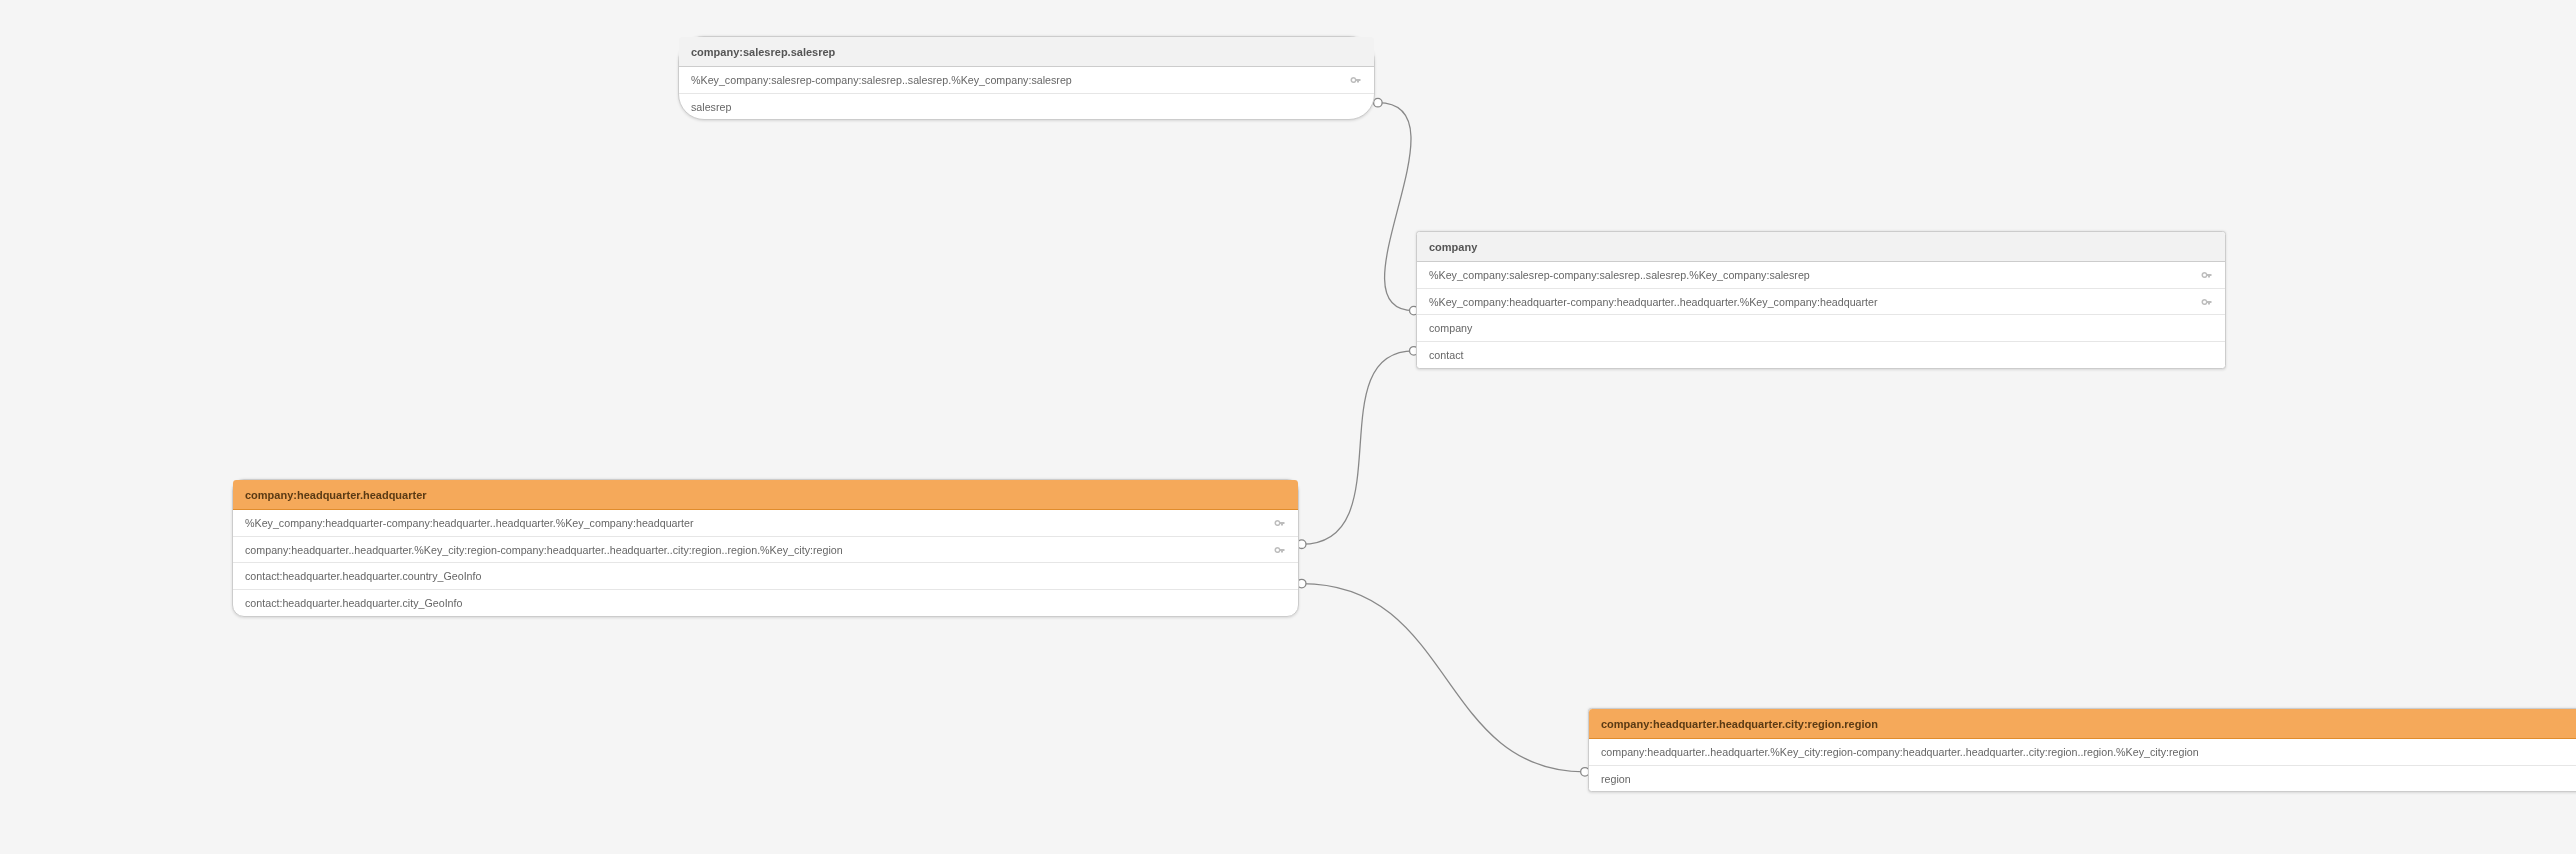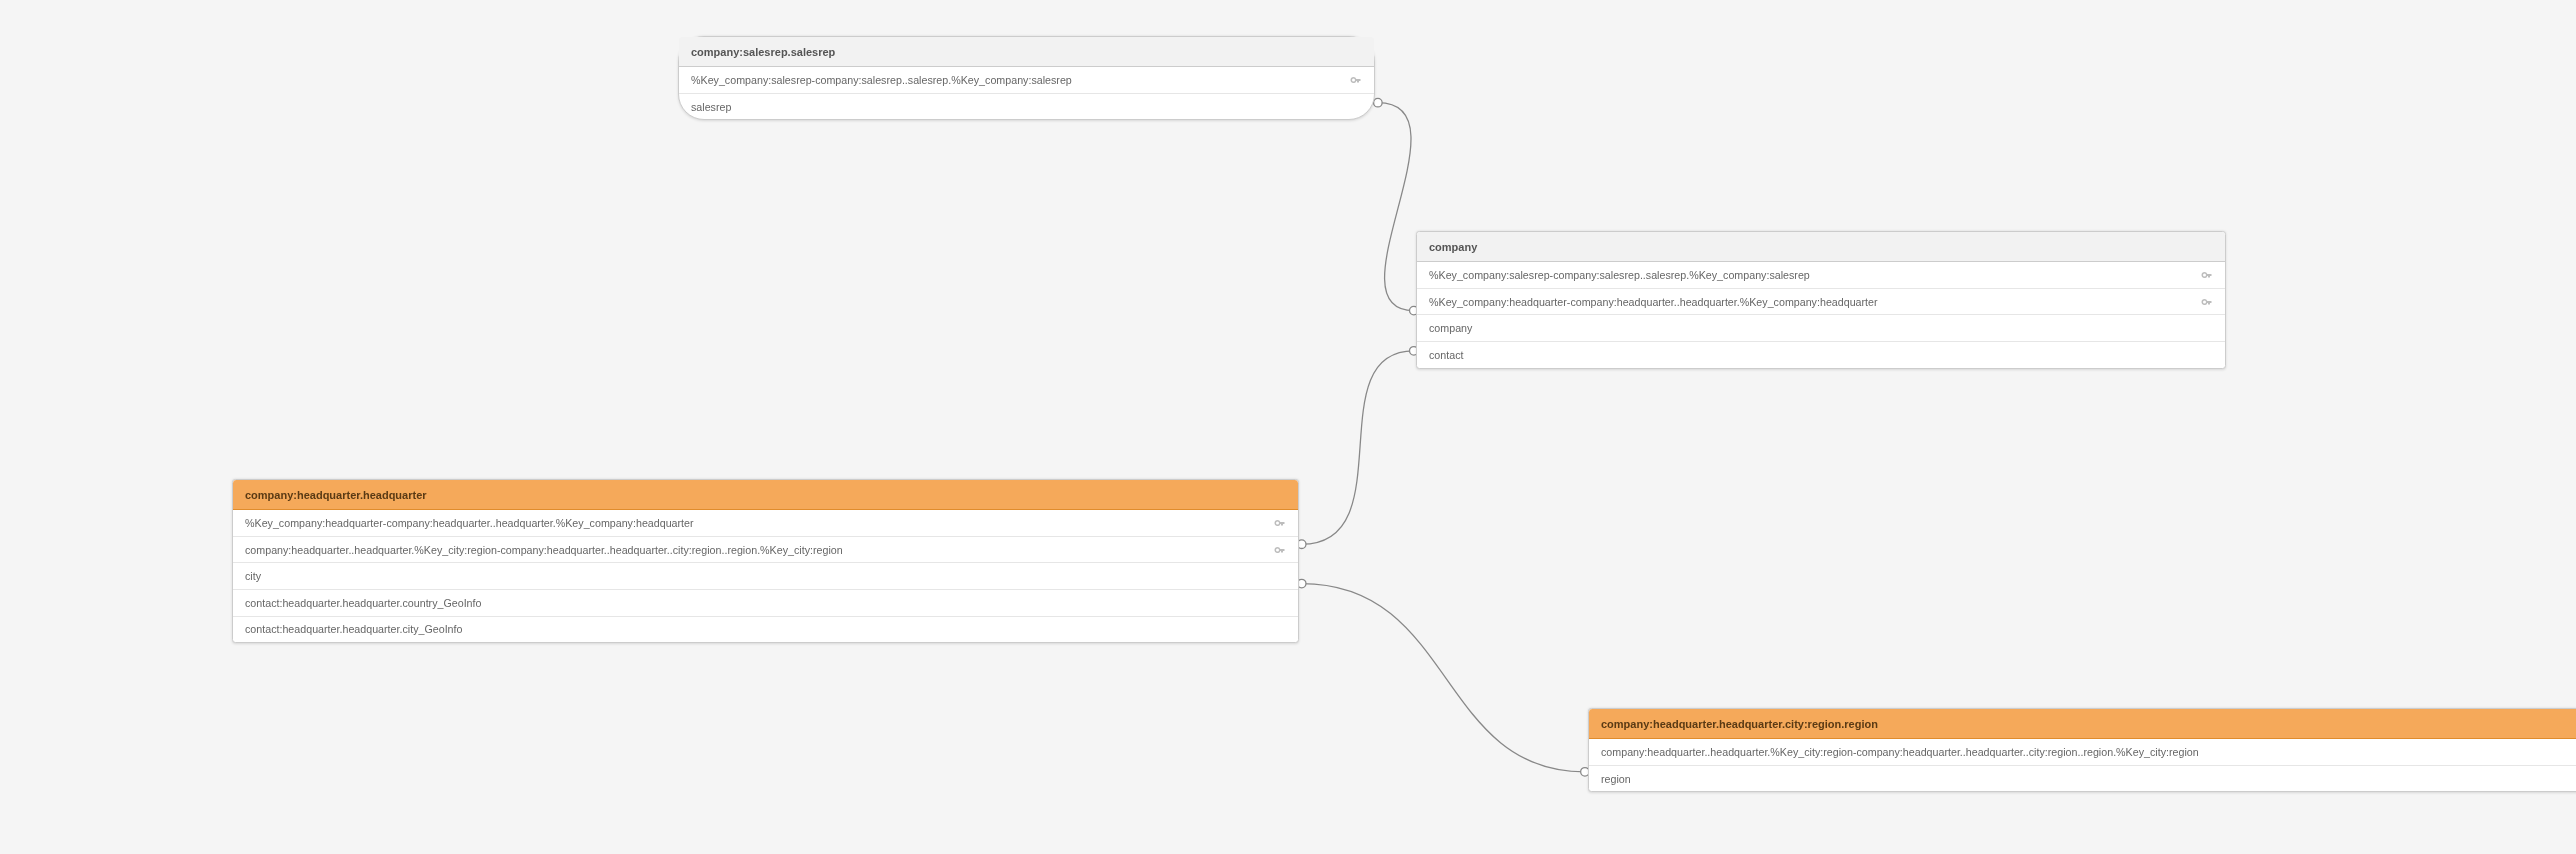--- a/index.html
+++ b/index.html
@@ -128,42 +128,39 @@
     </span>
   </div>
   <div class="row">
     <span class="label">company</span>
   </div>
   <div class="row">
     <span class="label">contact</span>
   </div>
 </div>
 
-<div class="table-box" style="left:232px; top:479px; width:1067px;">
+<div class="table-box" style="left:232px; top:479px; width:1067px;border-radius:12px;">
   <div class="table-header selected">
     <span>company:headquarter.headquarter</span>
   </div>
   <div class="row">
     <span class="label">%Key_company:headquarter-company:headquarter..headquarter.%Key_company:headquarter</span>
     <span class="key-icon">
       <svg viewBox="0 0 24 24">
           <path fill="#888" d="M21 10h-8.35A5.99 5.99 0 0 0 7 6a6 6 0 1 0 5.65 8H14v3h4v-3h3v-4zM7 15a3 3 0 1 1 0-6 3 3 0 0 1 0 6z"></path>
         </svg>
     </span>
   </div>
   <div class="row">
     <span class="label">company:headquarter..headquarter.%Key_city:region-company:headquarter..headquarter..city:region..region.%Key_city:region</span>
     <span class="key-icon">
       <svg viewBox="0 0 24 24">
           <path fill="#888" d="M21 10h-8.35A5.99 5.99 0 0 0 7 6a6 6 0 1 0 5.65 8H14v3h4v-3h3v-4zM7 15a3 3 0 1 1 0-6 3 3 0 0 1 0 6z"></path>
         </svg>
     </span>
-  </div>
-  <div class="row">
-    <span class="label">city</span>
   </div>
   <div class="row">
     <span class="label">contact:headquarter.headquarter.country_GeoInfo</span>
   </div>
   <div class="row">
     <span class="label">contact:headquarter.headquarter.city_GeoInfo</span>
   </div>
 </div>
 
 <div class="table-box" style="left:1588px; top:708px; width:1064px;">

